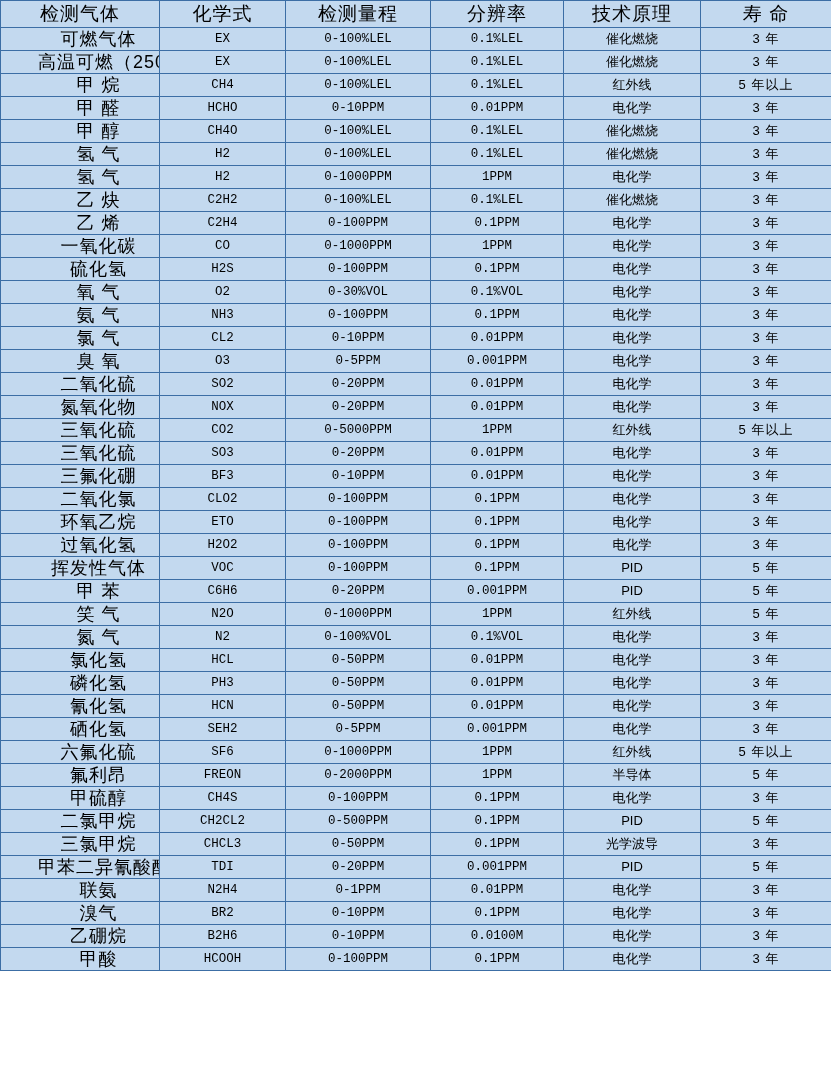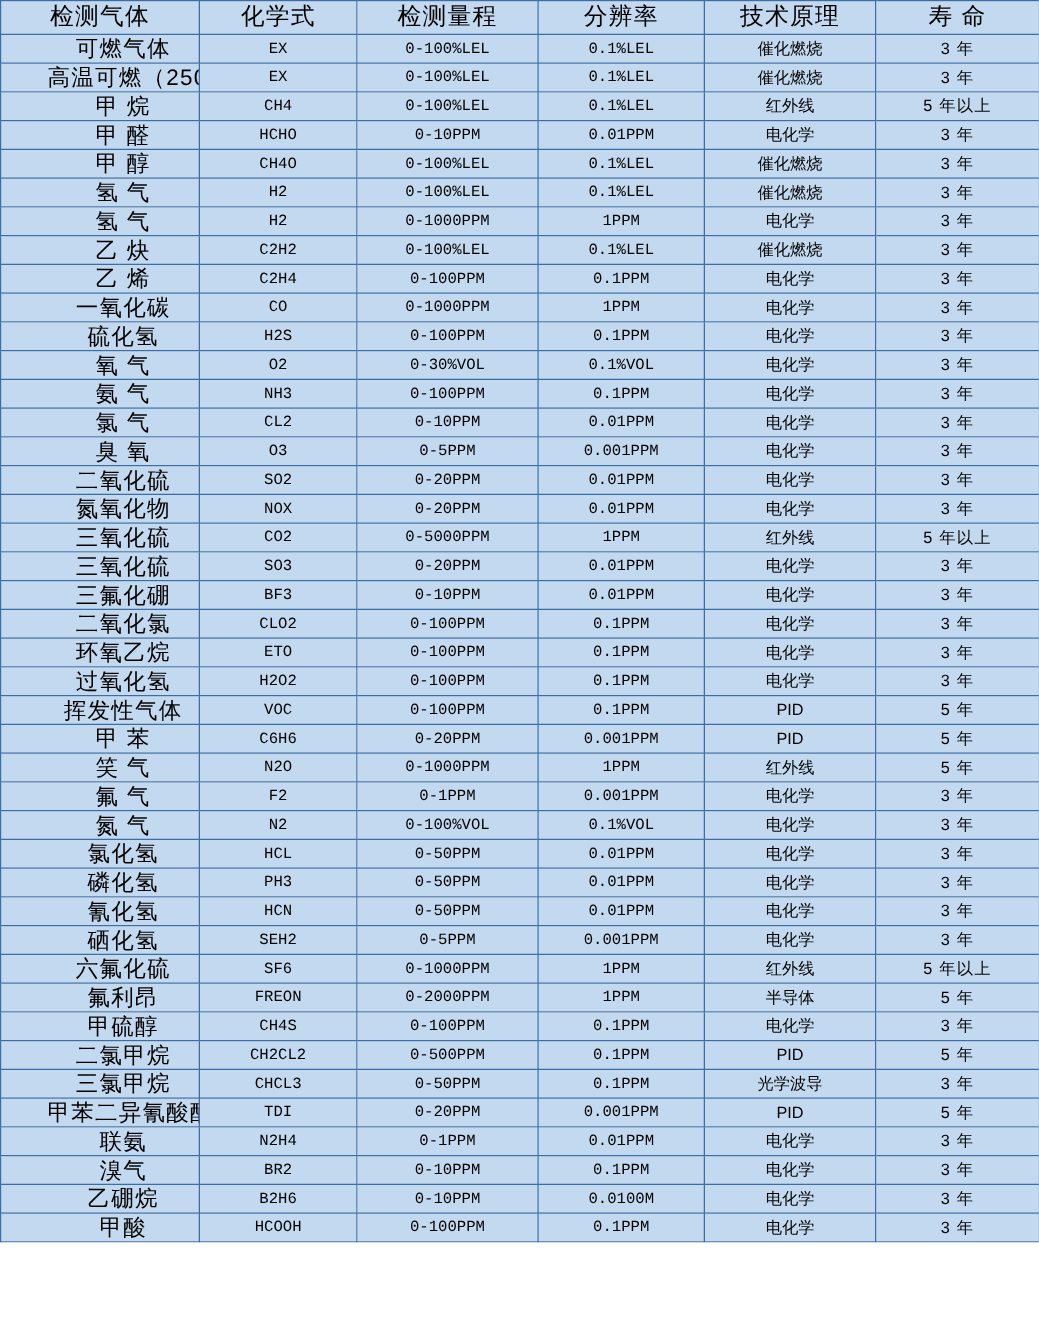--- a/index.html
+++ b/index.html
@@ -289,28 +289,20 @@
       </tr>
       <tr>
         <td class="name">笑 气</td>
         <td class="formula">N2O</td>
         <td class="range">0-1000PPM</td>
         <td class="res">1PPM</td>
         <td class="principle">红外线</td>
         <td class="life">5 年</td>
       </tr>
       <tr>
-        <td class="name">氟 气</td>
-        <td class="formula">F2</td>
-        <td class="range">0-1PPM</td>
-        <td class="res">0.001PPM</td>
-        <td class="principle">电化学</td>
-        <td class="life">3 年</td>
-      </tr>
-      <tr>
         <td class="name">氮 气</td>
         <td class="formula">N2</td>
         <td class="range">0-100%VOL</td>
         <td class="res">0.1%VOL</td>
         <td class="principle">电化学</td>
         <td class="life">3 年</td>
       </tr>
       <tr>
         <td class="name">氯化氢</td>
         <td class="formula">HCL</td>

